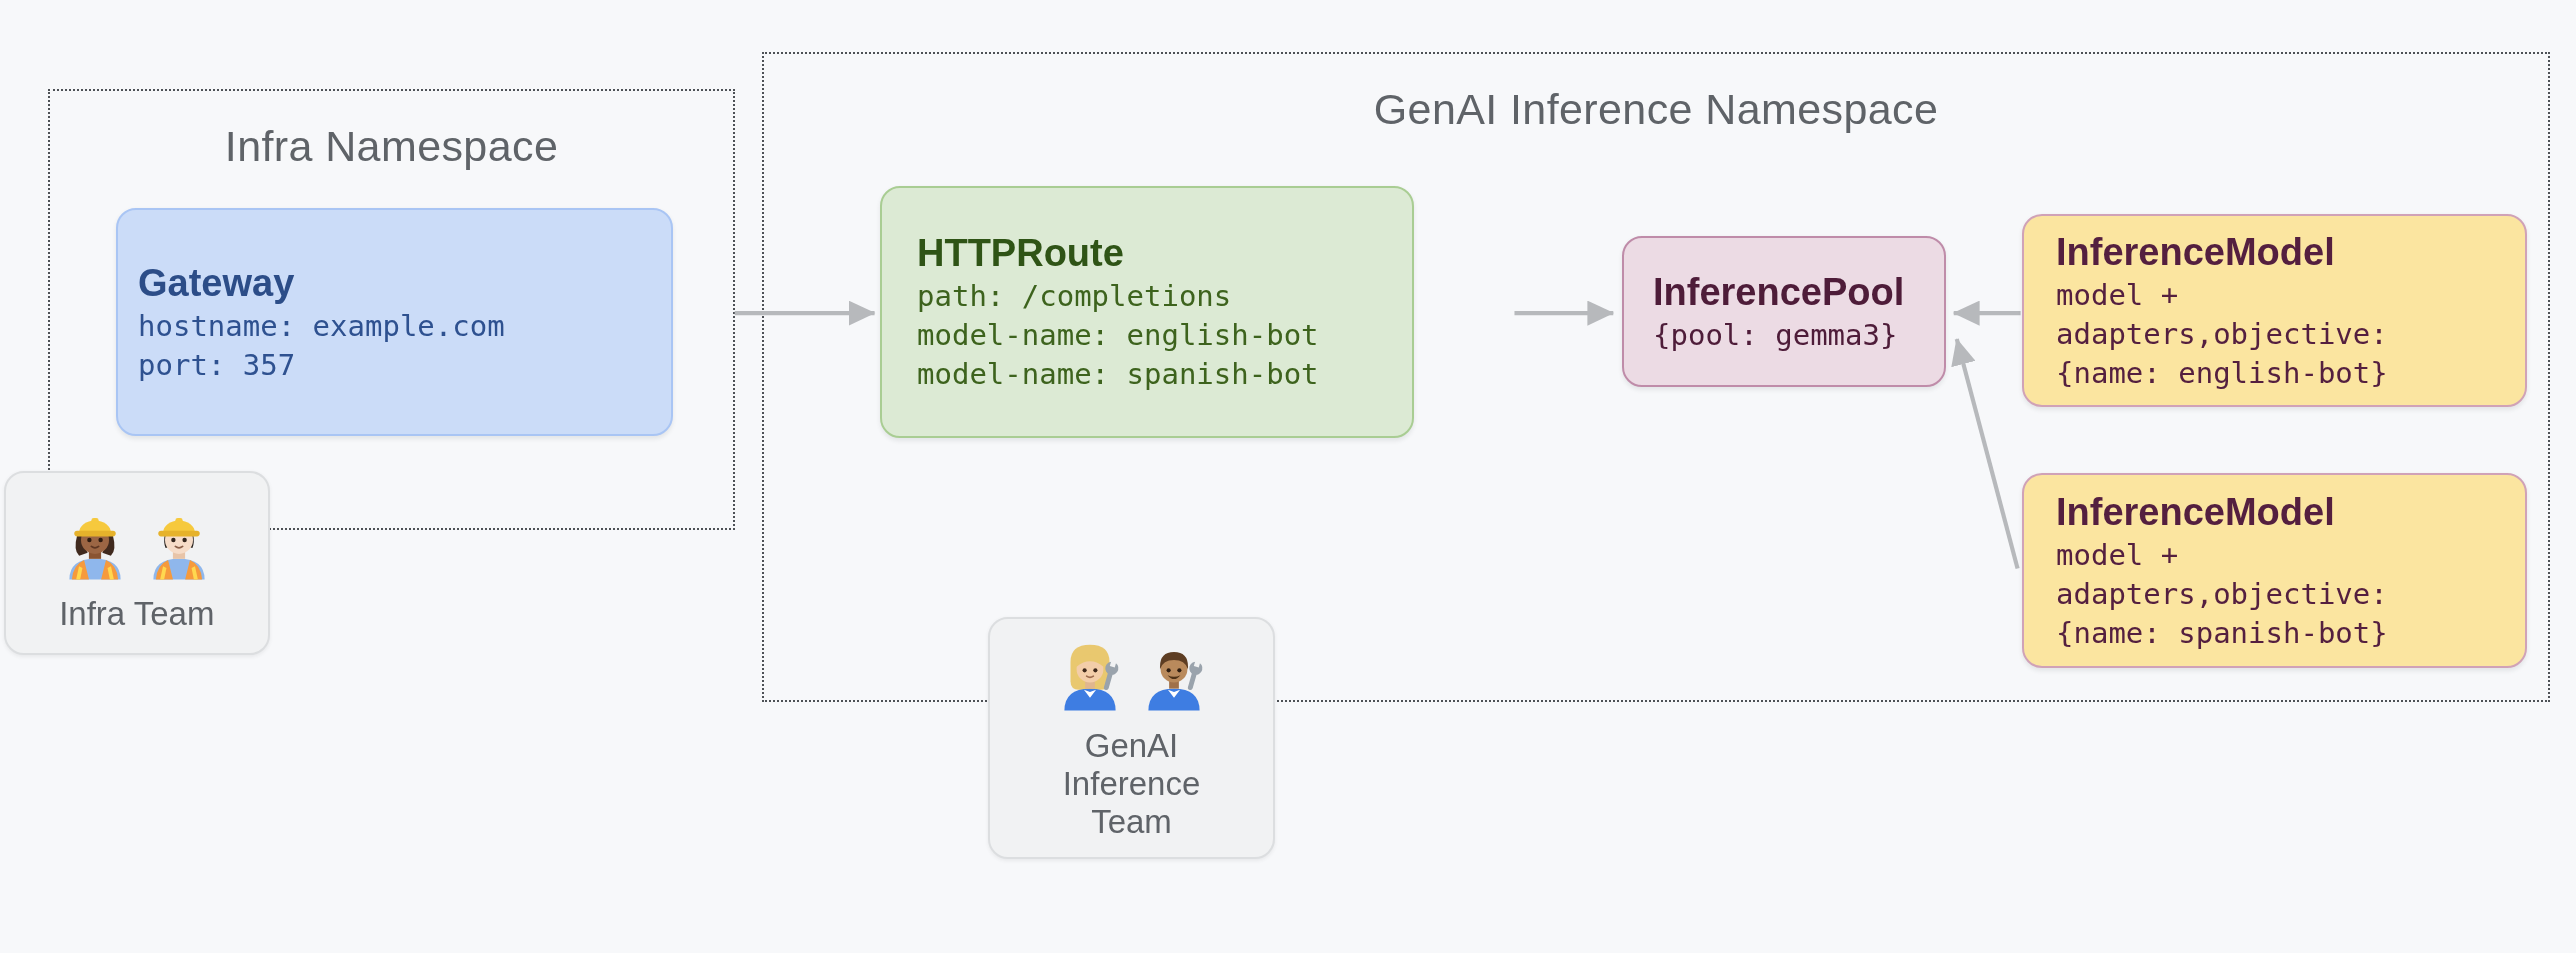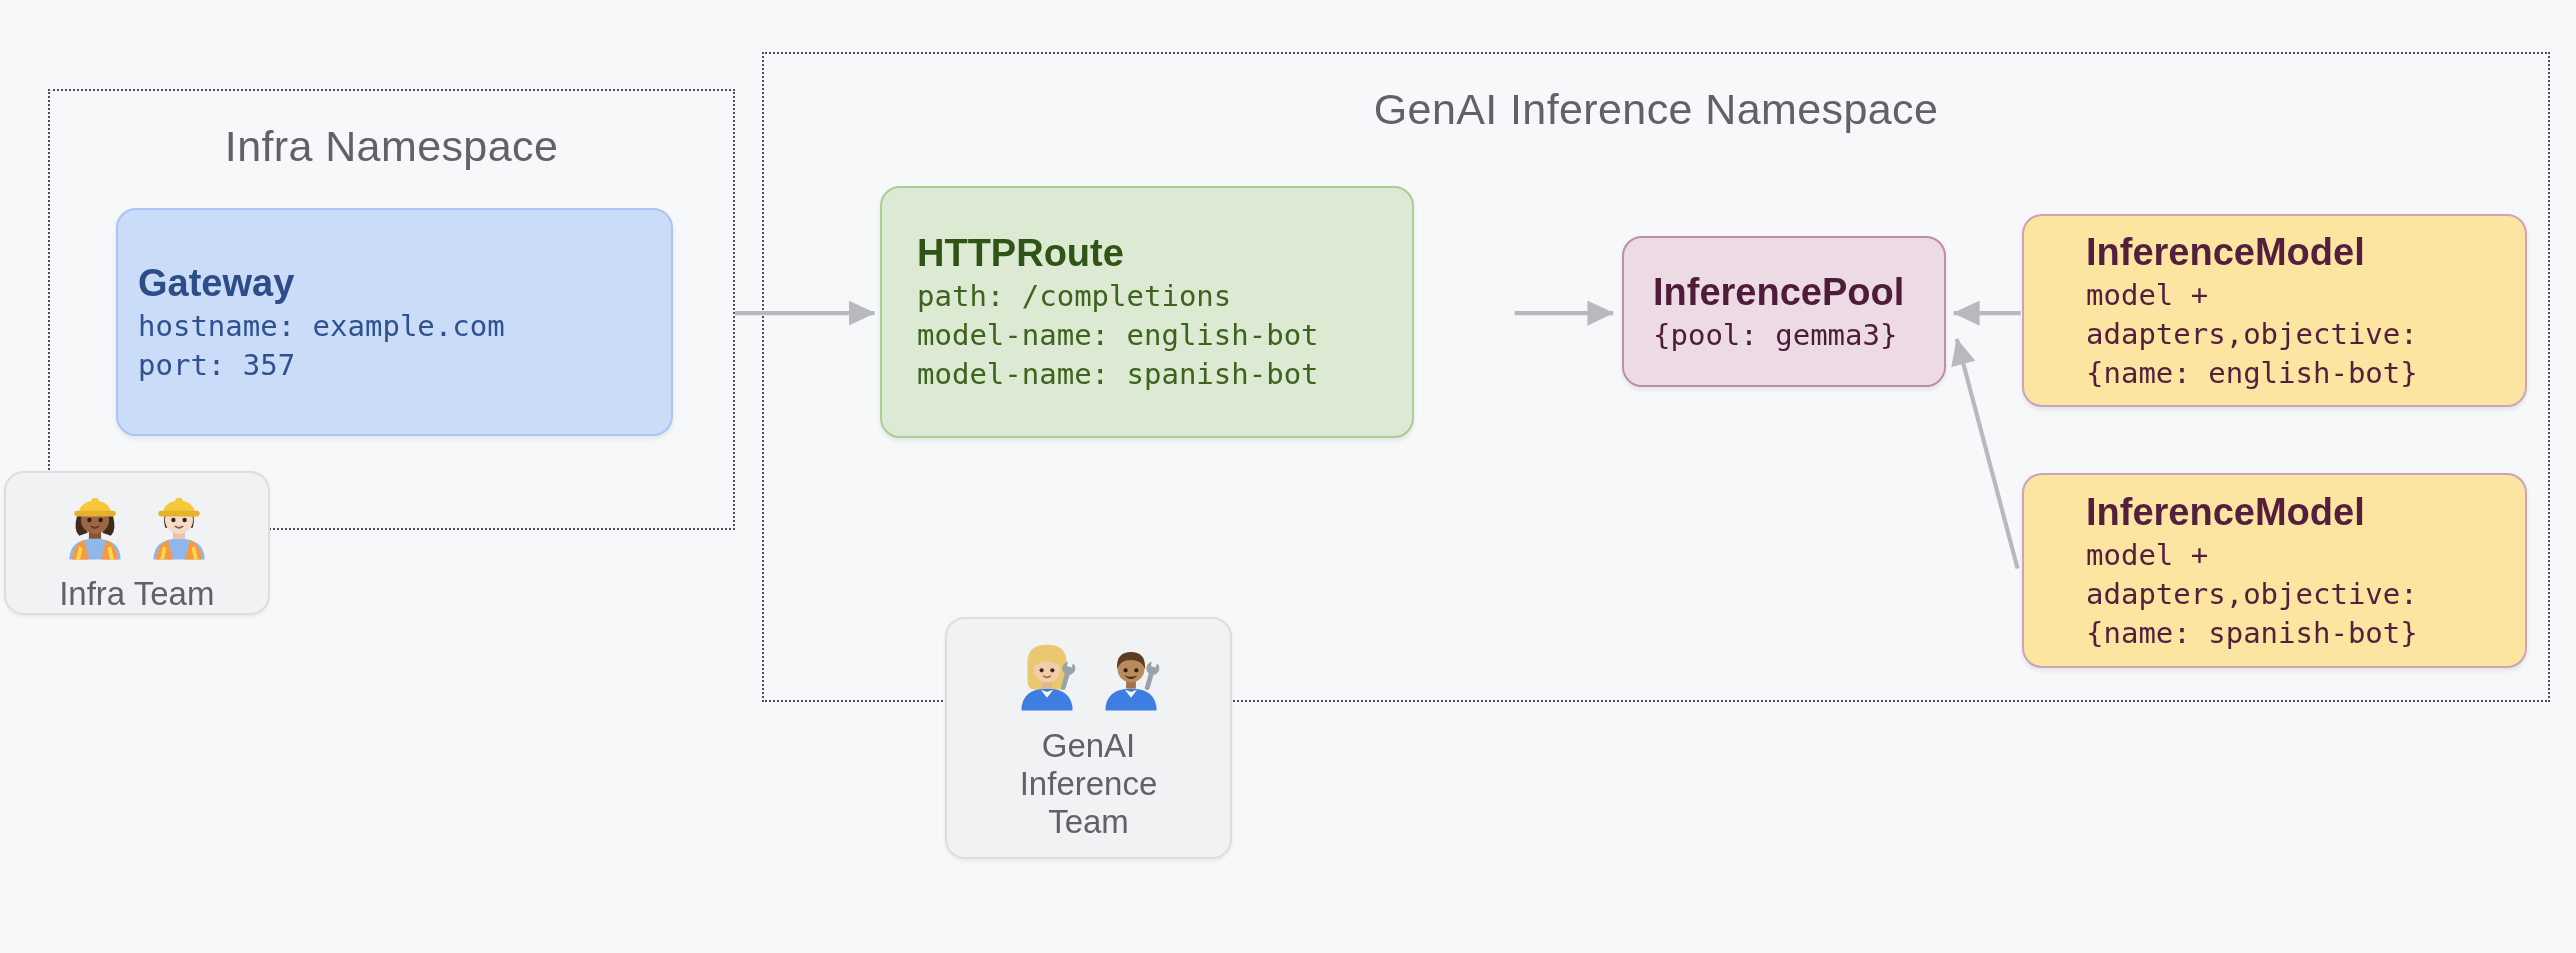--- a/index.html
+++ b/index.html
@@ -42,27 +42,27 @@
   #node-httproute .mono{color:var(--green-text);}
 
   #node-pool{left:1622px;top:236px;width:324px;height:151px;padding-left:29px;
     background:var(--pink-fill);border-color:var(--pink-border);}
   #node-pool .node-title,#node-pool .mono{color:var(--maroon-title);}
 
   .model-node{left:2022px;width:505px;padding-left:32px;
     background:var(--yellow-fill);border-color:var(--yellow-border);}
   #node-model-en{top:214px;height:193px;}
   #node-model-es{top:473px;height:195px;}
-  .model-node .node-title,.model-node .mono{color:var(--maroon-text);margin-left:30px;}
+  .model-node .node-title,.model-node .mono{color:var(--maroon-text);}
 
   .team-box{position:absolute;display:flex;flex-direction:column;align-items:center;
     justify-content:center;background:var(--team-fill);border:2.3px solid var(--team-border);
     border-radius:20px;box-shadow:0 1.5px 3.8px rgba(60,64,67,.08);}
-  #team-infra{left:3.8px;top:471px;width:266px;height:144px;gap:13px;padding-top:10.6px;}
-  #team-genai{left:945px;top:617px;width:287px;height:242px;gap:13.7px;}
+  #team-infra{left:3.8px;top:471px;width:266px;height:184px;gap:13px;padding-top:10.6px;}
+  #team-genai{left:988px;top:617px;width:287px;height:242px;gap:13.7px;}
   .team-icons{display:flex;gap:6px;}
   .team-icons svg{width:78px;height:78px;display:block;}
   .team-label{font-size:33px;line-height:38px;color:var(--team-text);text-align:center;}
 </style>
 </head>
 <body>
 
 <div class="canvas">
 
   <div class="ns-box" id="ns-infra">

